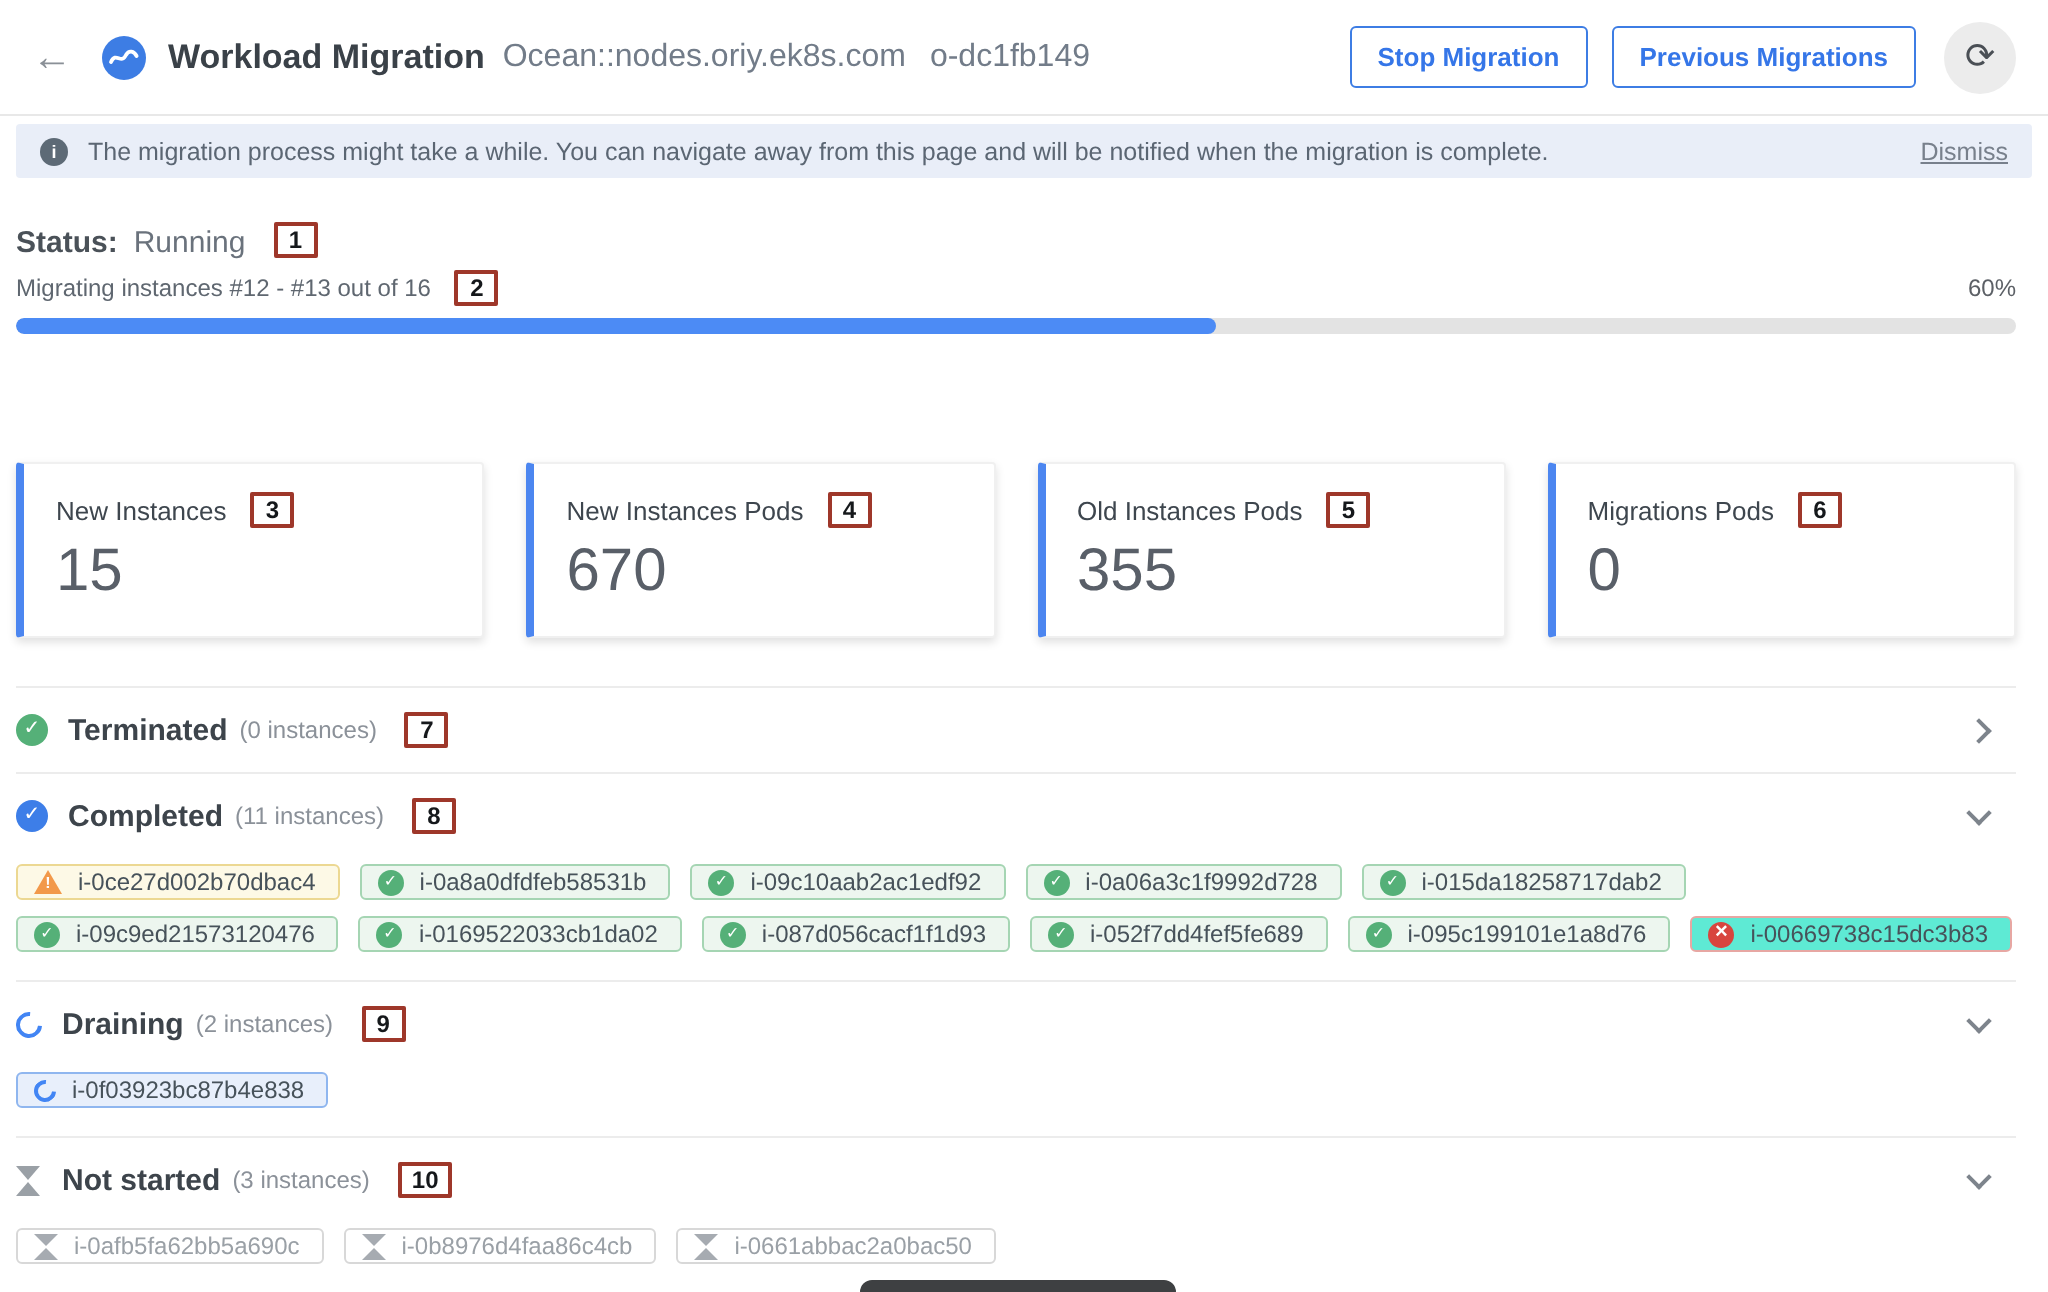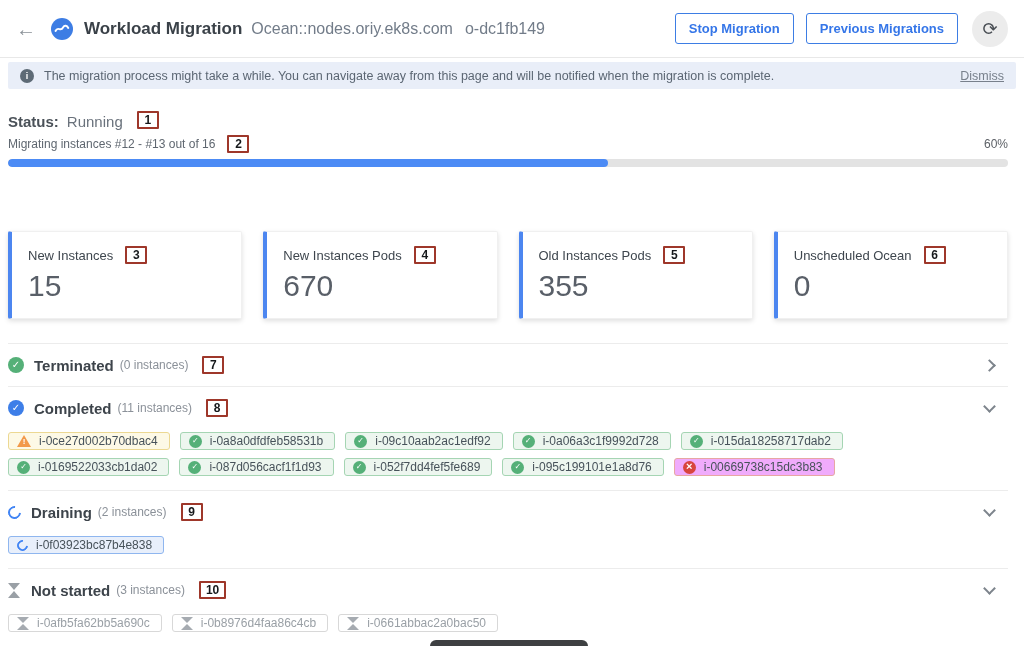--- a/index.html
+++ b/index.html
@@ -75,21 +75,21 @@
   .sic-hg { position:relative; width:13px; height:15px; }
   .sic-hg::before { content:""; position:absolute; top:0; left:0; border-left:6.5px solid transparent; border-right:6.5px solid transparent; border-top:7px solid #9aa0a6; }
   .sic-hg::after  { content:""; position:absolute; bottom:0; left:0; border-left:6.5px solid transparent; border-right:6.5px solid transparent; border-bottom:7px solid #9aa0a6; }
 
   
   .chips { display:flex; flex-wrap:wrap; gap:8px 10px; padding:3px 0 14px; }
   .chip { display:inline-flex; align-items:center; height:18px; padding:0 11px 0 8px; border-radius:3px;
           border:1px solid; font-size:12px; color:#47525a; cursor:pointer; }
   .chip--success  { background:#edf6ef; border-color:#a5d5b3; }
   .chip--warning  { background:#fdf9e6; border-color:#ecd892; }
-  .chip--error    { background:#f0abfc; border-color:#e7a7a3; }
+  .chip--error    { background:#5eead4; border-color:#e7a7a3; }
   .chip--draining { background:#e8effb; border-color:#8fb6ef; }
   .chip--pending  { background:#fff;    border-color:#d8d8d8; color:#9aa0a6; }
   .chip-ic { flex:0 0 auto; display:inline-flex; align-items:center; justify-content:center; margin-right:8px; }
   .cic-success, .cic-error { width:13px; height:13px; border-radius:50%; color:#fff; font-weight:bold; }
   .cic-success { background:#55b078; font-size:8px; }
   .cic-success::after { content:"✓"; line-height:1; }
   .cic-error { background:#d8453e; font-size:11px; }
   .cic-error::after { content:"×"; line-height:1; margin-top:-1px; }
   .cic-warning { position:relative; width:14px; height:12px; }
   .cic-warning::before { content:""; position:absolute; left:0; top:0; border-left:7px solid transparent; border-right:7px solid transparent; border-bottom:12px solid #f2994a; }
@@ -159,21 +159,21 @@
     </div>
     <div class="card">
       <div class="card-top">
         <span class="card-lbl">Old Instances Pods</span>
         <span class="annot">5</span>
       </div>
       <div class="card-val">355</div>
     </div>
     <div class="card">
       <div class="card-top">
-        <span class="card-lbl">Unscheduled Ocean</span>
+        <span class="card-lbl">Migrations Pods</span>
         <span class="annot">6</span>
       </div>
       <div class="card-val">0</div>
     </div>
   </div>
 
   <div class="secs">
 
     <div class="sec">
       <div class="sec-head">
@@ -214,20 +214,24 @@
           <div class="chip chip--success">
             <span class="chip-ic cic-success"></span>
             <span>i-0a06a3c1f9992d728</span>
           </div>
 
           <div class="chip chip--success">
             <span class="chip-ic cic-success"></span>
             <span>i-015da18258717dab2</span>
           </div>
 
+          <div class="chip chip--success">
+            <span class="chip-ic cic-success"></span>
+            <span>i-09c9ed21573120476</span>
+          </div>
 
           <div class="chip chip--success">
             <span class="chip-ic cic-success"></span>
             <span>i-0169522033cb1da02</span>
           </div>
 
           <div class="chip chip--success">
             <span class="chip-ic cic-success"></span>
             <span>i-087d056cacf1f1d93</span>
           </div>

